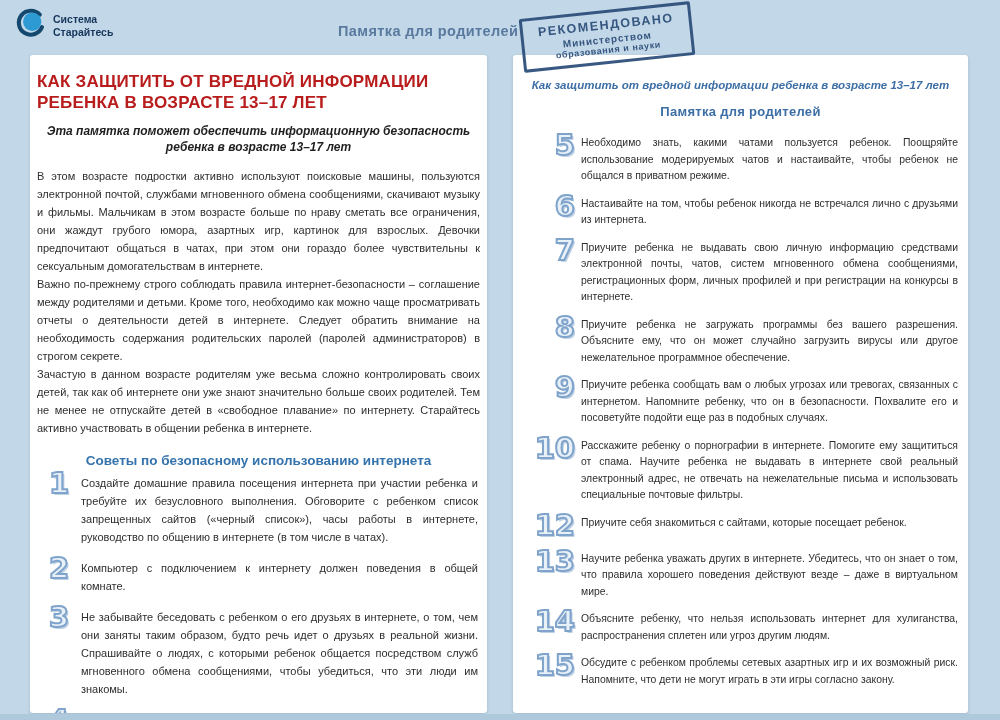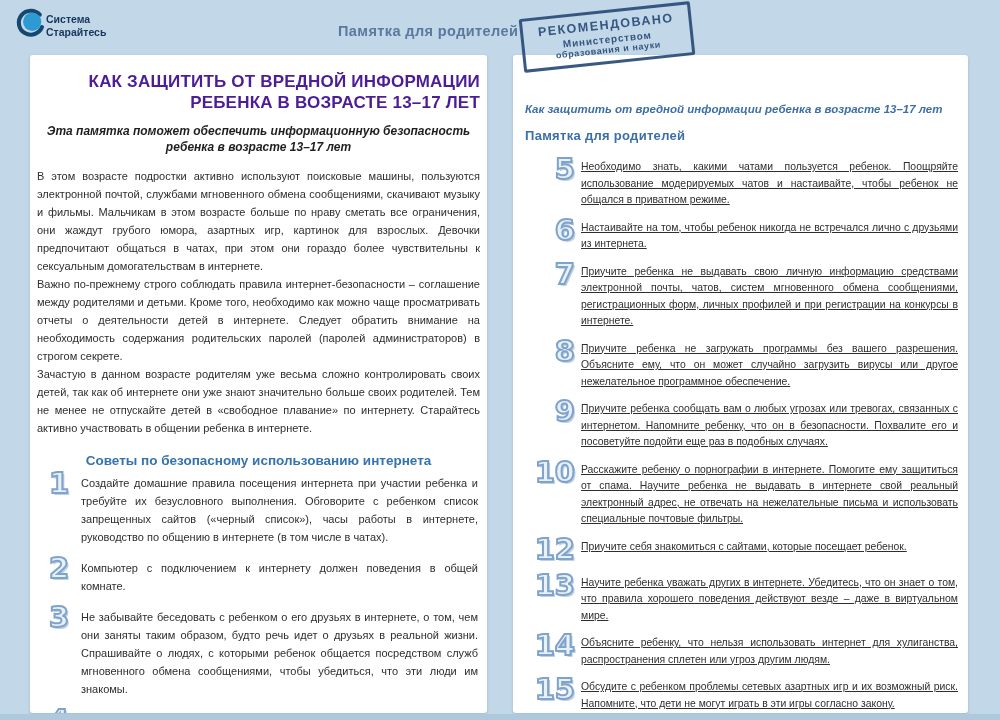--- a/index.html
+++ b/index.html
@@ -7,21 +7,21 @@
   body {
     font-family: "Liberation Sans", sans-serif;
     background: #c2d7e7;
     position: relative;
     overflow: hidden;
   }
   .canvas { position:absolute; inset:0; width:1000px; height:720px; background:#c2d7e7; }
   .bottom-strip { position:absolute; left:0; bottom:0; width:1000px; height:6px; background:#aec8dc; }
 
   
-  .logo { position:absolute; left:14px; top:8px; display:flex; align-items:center; }
+  .logo { position:absolute; left:14px; top:8px; display:flex; align-items:center; gap:7px; }
   .logo-text { font-size:10.5px; font-weight:bold; color:#16365c; line-height:1.25; }
   .top-title {
     position:absolute; left:338px; top:23px;
     font-size:14.5px; font-weight:bold; color:#59799f; letter-spacing:.4px;
   }
   .stamp {
     position:absolute; left:521px; top:10px; width:172px;
     border:3px solid #2b4d79; border-radius:2px;
     transform:rotate(-6deg);
     padding:5px 8px 6px;
@@ -35,22 +35,22 @@
   .page {
     position:absolute; top:55px; height:658px; background:#fff;
     border-radius:3px; box-shadow:0 1px 3px rgba(60,90,120,.25);
     overflow:hidden;
   }
   .page-left  { left:30px;  width:457px; padding:0 7px; }
   .page-right { left:513px; width:455px; padding:0 8px 0 12px; }
 
   
   .doc-title {
-    margin-top:16px; text-align:right;
-    font-size:17px; font-weight:bold; color:#4c1d95; line-height:1.25; letter-spacing:.2px;
+    margin-top:16px; text-align:left;
+    font-size:17px; font-weight:bold; color:#b91c1c; line-height:1.25; letter-spacing:.2px;
   }
   .doc-subtitle {
     margin-top:9px; text-align:center;
     font-size:12px; font-weight:bold; font-style:italic; color:#1f1f1f; line-height:1.35;
   }
   .paragraphs { margin-top:12px; }
   .para {
     font-size:11px; line-height:18px; color:#2e2e2e;
     text-align:justify;
   }
@@ -65,27 +65,27 @@
     flex:0 0 44px; text-align:center; margin-top:-5px;
     font-family:"DejaVu Sans", sans-serif; font-weight:bold; font-size:29px; line-height:1;
     color:#e9f1f8; -webkit-text-stroke:2px #7fa3cb;
     text-shadow:2px 2px 0 rgba(127,163,203,.5), 0 0 1px #7fa3cb;
   }
   .tip-text {
     flex:1; font-size:11px; line-height:18px; color:#2e2e2e; text-align:justify; padding-right:2px;
   }
 
   
-  .rp-header { margin-top:48px; text-align:left; padding-right:4px; }
+  .rp-header { margin-top:24px; text-align:center; padding-right:4px; }
   .rp-line1 { font-size:11.5px; font-weight:bold; font-style:italic; color:#3d6fa6; }
   .rp-line2 { font-size:13px; font-weight:bold; color:#3d6fa6; margin-top:13px; letter-spacing:.3px; }
   .page-right .tips { margin-top:16px; }
   .page-right .tip { margin-bottom:11px; }
   .page-right .tip-num { flex:0 0 56px; text-align:right; padding-right:6px; margin-top:-4px; }
-  .page-right .tip-text { font-size:10.4px; line-height:16.5px;text-decoration:underline; }
+  .page-right .tip-text { font-size:10.4px; line-height:16.5px; }
 </style>
 </head>
 <body>
 
 <div class="canvas">
 
   <div class="logo">
     <span>
       <svg width="32" height="32" viewBox="0 0 36 36">
         <path d="M 29 7.5 A 13.5 13.5 0 1 0 31.5 21.5" fill="none" stroke="#14486f" stroke-width="4.6" stroke-linecap="round"></path>

